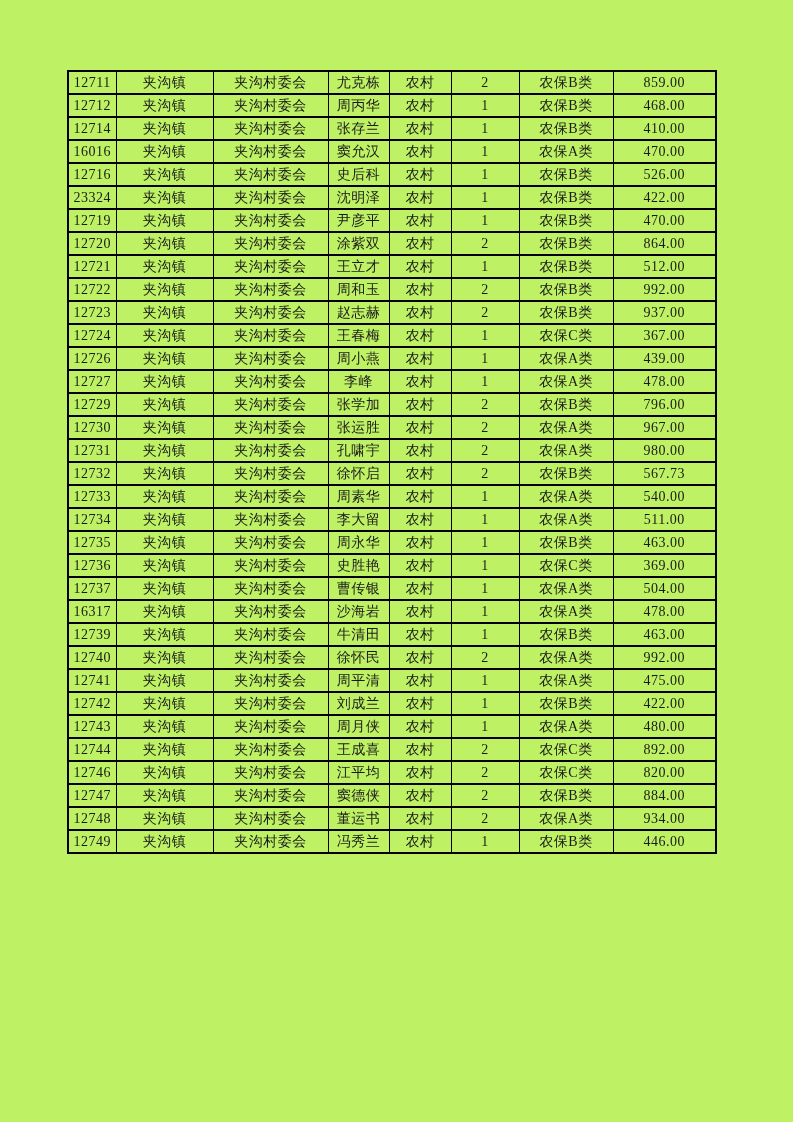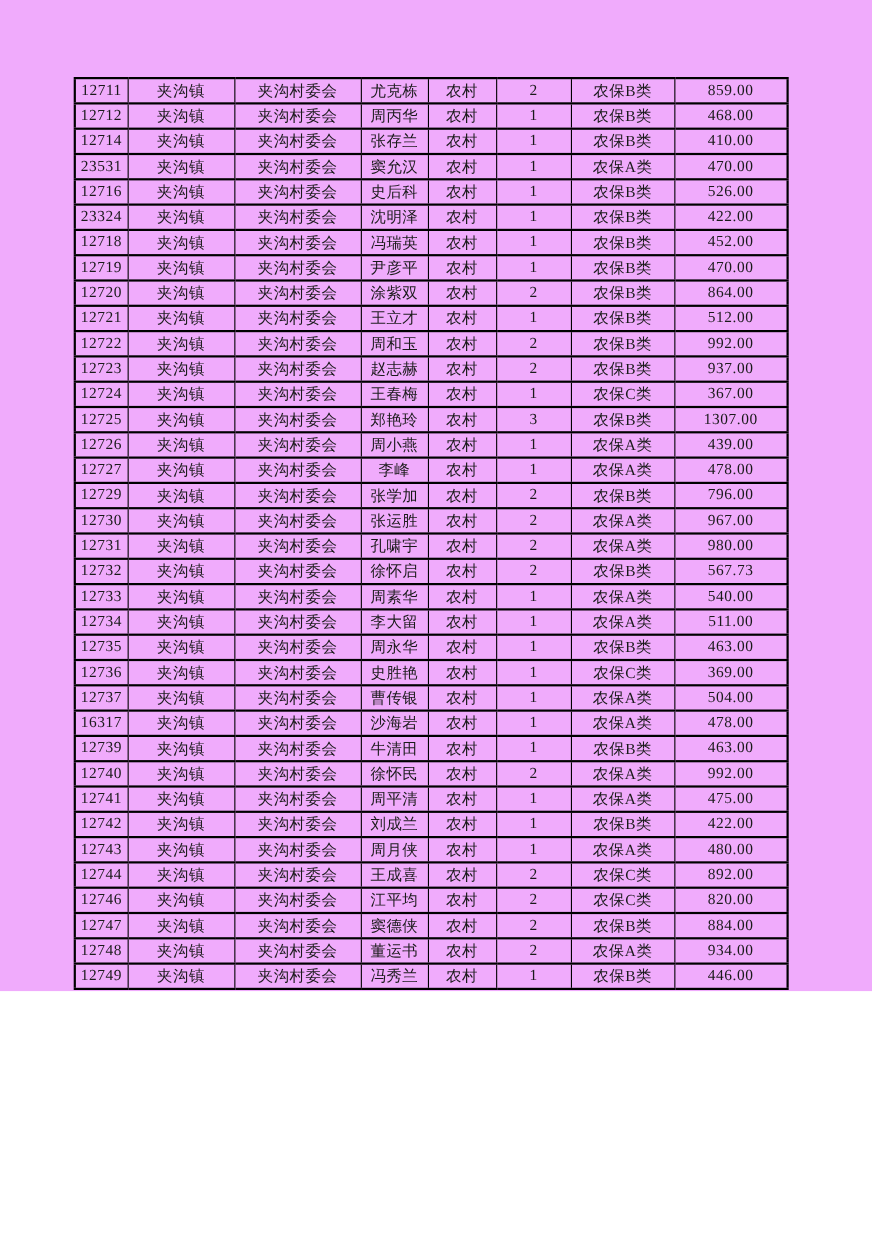--- a/index.html
+++ b/index.html
@@ -12,22 +12,22 @@
     height: 1122px;
     position: relative;
     font-family: "Liberation Serif", "DejaVu Serif", serif;
     color: #1a1a1a;
   }
   .page {
     position: absolute;
     left: 0;
     top: 0;
     width: 793px;
-    height: 901px;
-    background: #f0abfc;
+    height: 1122px;
+    background: #bef264;
   }
   table.data-table {
     position: absolute;
     left: 67px;
     top: 70px;
     width: 648px;
     border-collapse: collapse;
     table-layout: fixed;
     border: 2px solid #000000;
     font-size: 14px;
@@ -94,21 +94,21 @@
           <td>12714</td>
           <td>夹沟镇</td>
           <td>夹沟村委会</td>
           <td>张存兰</td>
           <td>农村</td>
           <td>1</td>
           <td>农保B类</td>
           <td>410.00</td>
         </tr>
         <tr>
-          <td>23531</td>
+          <td>16016</td>
           <td>夹沟镇</td>
           <td>夹沟村委会</td>
           <td>窦允汉</td>
           <td>农村</td>
           <td>1</td>
           <td>农保A类</td>
           <td>470.00</td>
         </tr>
         <tr>
           <td>12716</td>
@@ -122,30 +122,20 @@
         </tr>
         <tr>
           <td>23324</td>
           <td>夹沟镇</td>
           <td>夹沟村委会</td>
           <td>沈明泽</td>
           <td>农村</td>
           <td>1</td>
           <td>农保B类</td>
           <td>422.00</td>
-        </tr>
-        <tr>
-          <td>12718</td>
-          <td>夹沟镇</td>
-          <td>夹沟村委会</td>
-          <td>冯瑞英</td>
-          <td>农村</td>
-          <td>1</td>
-          <td>农保B类</td>
-          <td>452.00</td>
         </tr>
         <tr>
           <td>12719</td>
           <td>夹沟镇</td>
           <td>夹沟村委会</td>
           <td>尹彦平</td>
           <td>农村</td>
           <td>1</td>
           <td>农保B类</td>
           <td>470.00</td>
@@ -192,30 +182,20 @@
         </tr>
         <tr>
           <td>12724</td>
           <td>夹沟镇</td>
           <td>夹沟村委会</td>
           <td>王春梅</td>
           <td>农村</td>
           <td>1</td>
           <td>农保C类</td>
           <td>367.00</td>
-        </tr>
-        <tr>
-          <td>12725</td>
-          <td>夹沟镇</td>
-          <td>夹沟村委会</td>
-          <td>郑艳玲</td>
-          <td>农村</td>
-          <td>3</td>
-          <td>农保B类</td>
-          <td>1307.00</td>
         </tr>
         <tr>
           <td>12726</td>
           <td>夹沟镇</td>
           <td>夹沟村委会</td>
           <td>周小燕</td>
           <td>农村</td>
           <td>1</td>
           <td>农保A类</td>
           <td>439.00</td>

